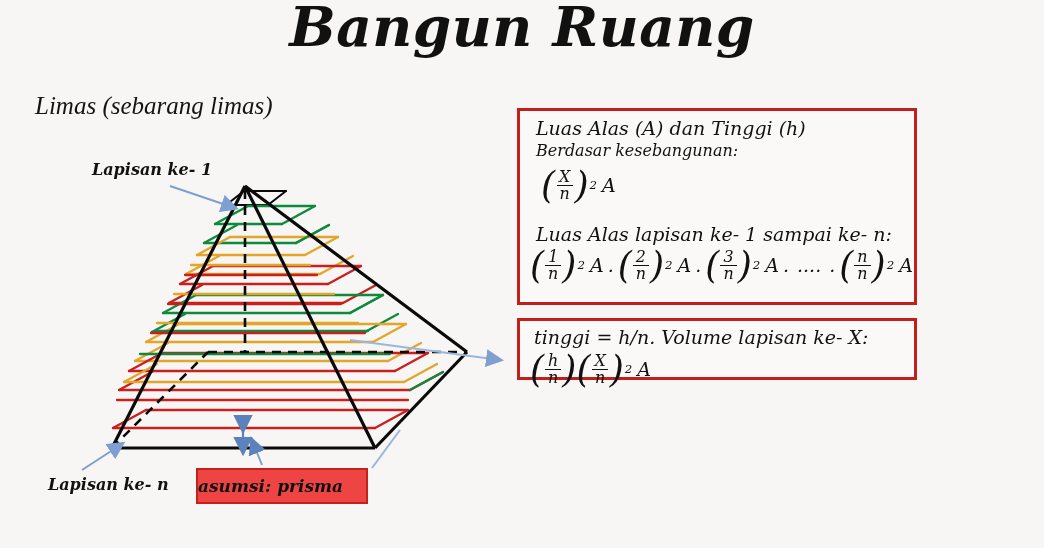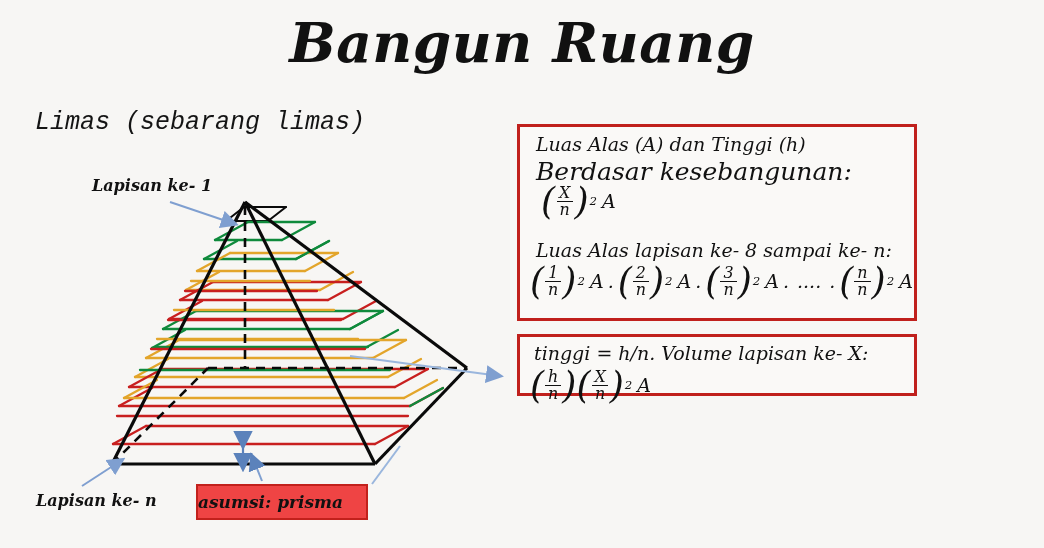--- a/index.html
+++ b/index.html
@@ -1,45 +1,45 @@
 <!DOCTYPE html>
 <html><head>
 <meta charset="utf-8">
 <style>
   html,body{margin:0;padding:0;}
   body{
     width:1044px;height:548px;position:relative;overflow:hidden;
     background:#f7f6f4;
     font-family:"DejaVu Serif", serif;
   }
-  .canvas{position:absolute;inset:0;margin-top:16px;}
+  .canvas{position:absolute;inset:0;}
   svg.layer{position:absolute;left:0;top:0;width:1044px;height:548px;overflow:visible;}
 
   
   #title{
     position:absolute;left:0;top:-6px;width:1044px;text-align:center;
     font-family:"DejaVu Serif", serif;
     font-style:italic;font-weight:700;
     font-size:55px;letter-spacing:0.5px;color:#111;
     white-space:nowrap;
   }
   #subtitle{
     position:absolute;left:35px;top:92px;
-    font-family:Liberation Mono, monospace;
+    font-family:Liberation Serif, serif;
     font-style:italic;font-size:25px;color:#141414;white-space:nowrap;
   }
 
   
   .annot{
     position:absolute;
     font-family:"DejaVu Serif", serif;
     font-style:italic;font-size:16px;color:#111;white-space:nowrap;font-weight:bold;
   }
   #label-lapisan-1{left:92px;top:160px;}
-  #label-lapisan-n{left:36px;top:475px;}
+  #label-lapisan-n{left:48px;top:475px;}
 
   #box-asumsi{
     position:absolute;left:196px;top:468px;width:168px;height:32px;
     border:2px solid #c2211c;background:#ef4444;
     display:flex;align-items:center;
   }
   #box-asumsi .annot{position:static;font-size:17px;}
 
   
   .fbox{
@@ -48,21 +48,21 @@
   }
   #fbox-1{left:517px;top:108px;width:400px;height:197px;padding-left:16px;}
   #fbox-2{left:517px;top:318px;width:400px;height:62px;}
 
   .fline{
     font-family:"DejaVu Serif", serif;
     font-style:italic;color:#111;white-space:nowrap;
     display:flex;align-items:center;
   }
   #f1-l1{position:absolute;left:16px;top:6px;font-size:19px;}
-  #f1-l2{position:absolute;left:16px;top:30px;font-size:25px;}
+  #f1-l2{position:absolute;left:16px;top:30px;font-size:16px;}
   #f1-l3{position:absolute;left:16px;top:58px;font-size:19px;}
   #f1-l4{position:absolute;left:16px;top:112px;font-size:19px;}
   #f1-l5{position:absolute;left:10px;top:138px;font-size:19px;}
   #f2-l1{position:absolute;left:14px;top:5px;font-size:19px;}
   #f2-l2{position:absolute;left:10px;top:32px;font-size:19px;}
 
   
   .frac{
     display:inline-flex;flex-direction:column;align-items:center;
     vertical-align:middle;line-height:1;margin:0 1px;font-size:0.95em;
@@ -249,21 +249,21 @@
           <span class="num">X</span>
           <span class="den">n</span>
         </span>
         <span class="paren">)</span>
         <span class="sup">2</span>
       </span>
       <span class="sp"></span>
       <span>A</span>
     </div>
 
-    <div class="fline" id="f1-l4">Luas Alas lapisan ke- 8 sampai ke- n:</div>
+    <div class="fline" id="f1-l4">Luas Alas lapisan ke- 1 sampai ke- n:</div>
 
     <div class="fline" id="f1-l5">
       <span class="grp">
         <span class="paren">(</span>
         <span class="frac">
           <span class="num">1</span>
           <span class="den">n</span>
         </span>
         <span class="paren">)</span>
         <span class="sup">2</span>

